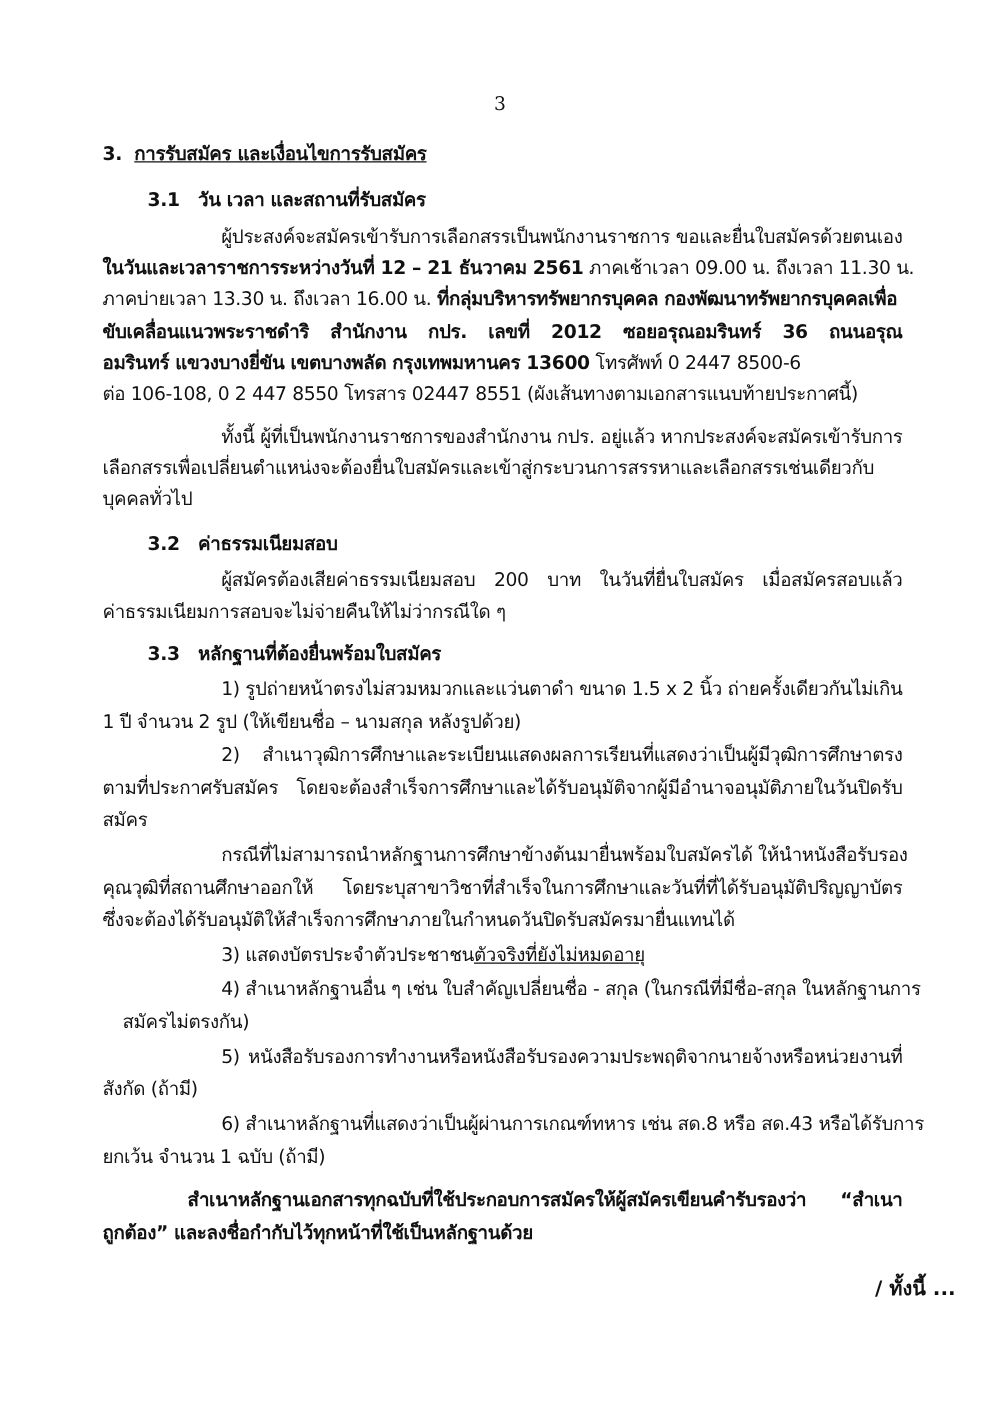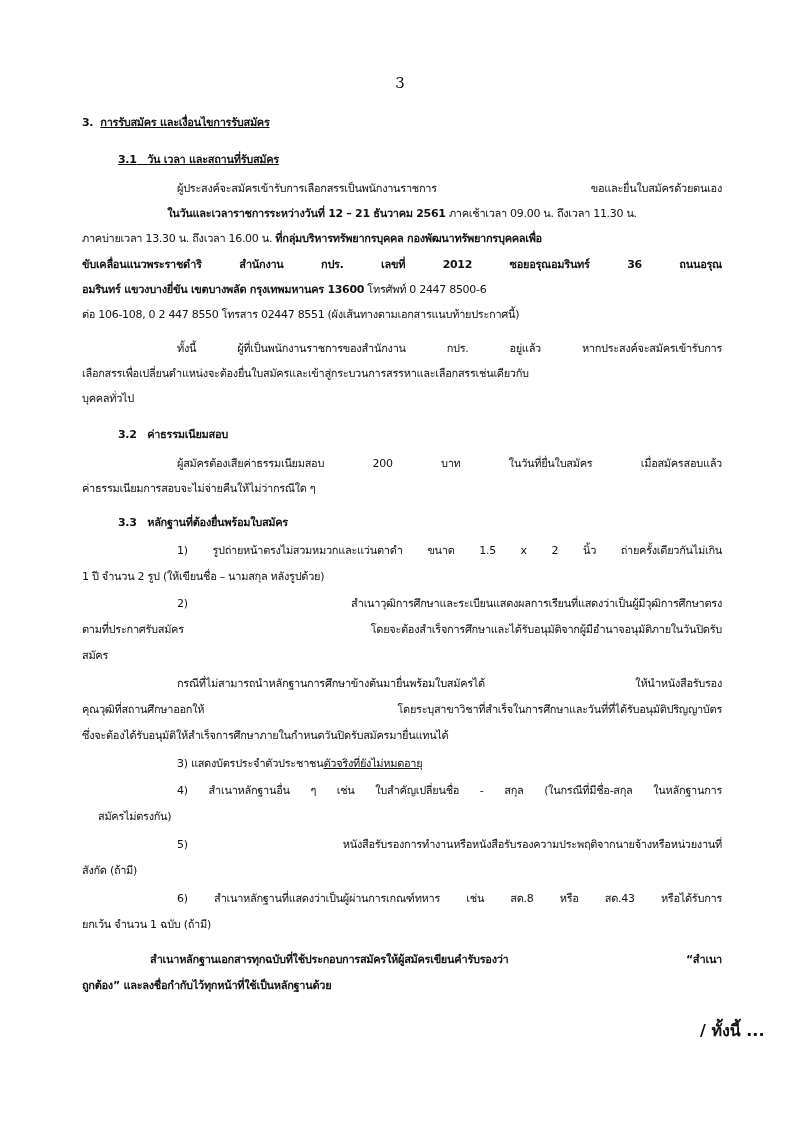--- a/index.html
+++ b/index.html
@@ -7,21 +7,21 @@
     width: 800px; height: 1136px; position: relative; overflow: hidden;
     font-family: "DejaVu Sans", "Liberation Sans", sans-serif;
     color: #111111;
   }
   .page-number {
     position: absolute; top: 74px; left: 0; width: 800px; text-align: center;
     font-family: "DejaVu Serif", serif; font-size: 15px;
   }
   .line {
     position: absolute; left: 82px; width: 640px;
-    font-size: 11px; line-height: 18px; white-space: nowrap;
+    font-size: 15px; line-height: 18px; white-space: nowrap;
     letter-spacing: -0.3px;
   }
   .just { text-align: justify; text-align-last: justify; }
   .b { font-weight: bold; }
   .u { text-decoration: underline; }
   .ind1 { left: 118px; width: 604px; }
   .ind2 { left: 177px; width: 545px; }
   .ind2h { left: 150px; width: 572px; }
   .right { position: absolute; left: 700px; top: 1018px; font-size: 16px; font-weight: bold; white-space: nowrap; }
 </style>
@@ -30,21 +30,21 @@
 
 <div>
 
   <div class="page-number">3</div>
 
   <div class="line b" style="top:114px;">
     <span>3.</span>&nbsp;
     <span class="u">การรับสมัคร และเงื่อนไขการรับสมัคร</span>
   </div>
 
-  <div class="line b ind1" style="top:151px;text-decoration:underline;">
+  <div class="line b ind1" style="top:151px;">
     <span>3.1</span>&nbsp;&nbsp;
     <span>วัน เวลา และสถานที่รับสมัคร</span>
   </div>
   <div class="line ind2 just" style="top:180px;">ผู้ประสงค์จะสมัครเข้ารับการเลือกสรรเป็นพนักงานราชการ ขอและยื่นใบสมัครด้วยตนเอง</div>
   <div class="line" style="top:205px;text-align:center;">
     <span class="b">ในวันและเวลาราชการระหว่างวันที่  12 – 21 ธันวาคม 2561</span><span> ภาคเช้าเวลา 09.00 น. ถึงเวลา 11.30 น.</span>
   </div>
   <div class="line" style="top:230px;">
     <span>ภาคบ่ายเวลา 13.30 น. ถึงเวลา 16.00 น. </span><span class="b">ที่กลุ่มบริหารทรัพยากรบุคคล  กองพัฒนาทรัพยากรบุคคลเพื่อ</span>
   </div>

